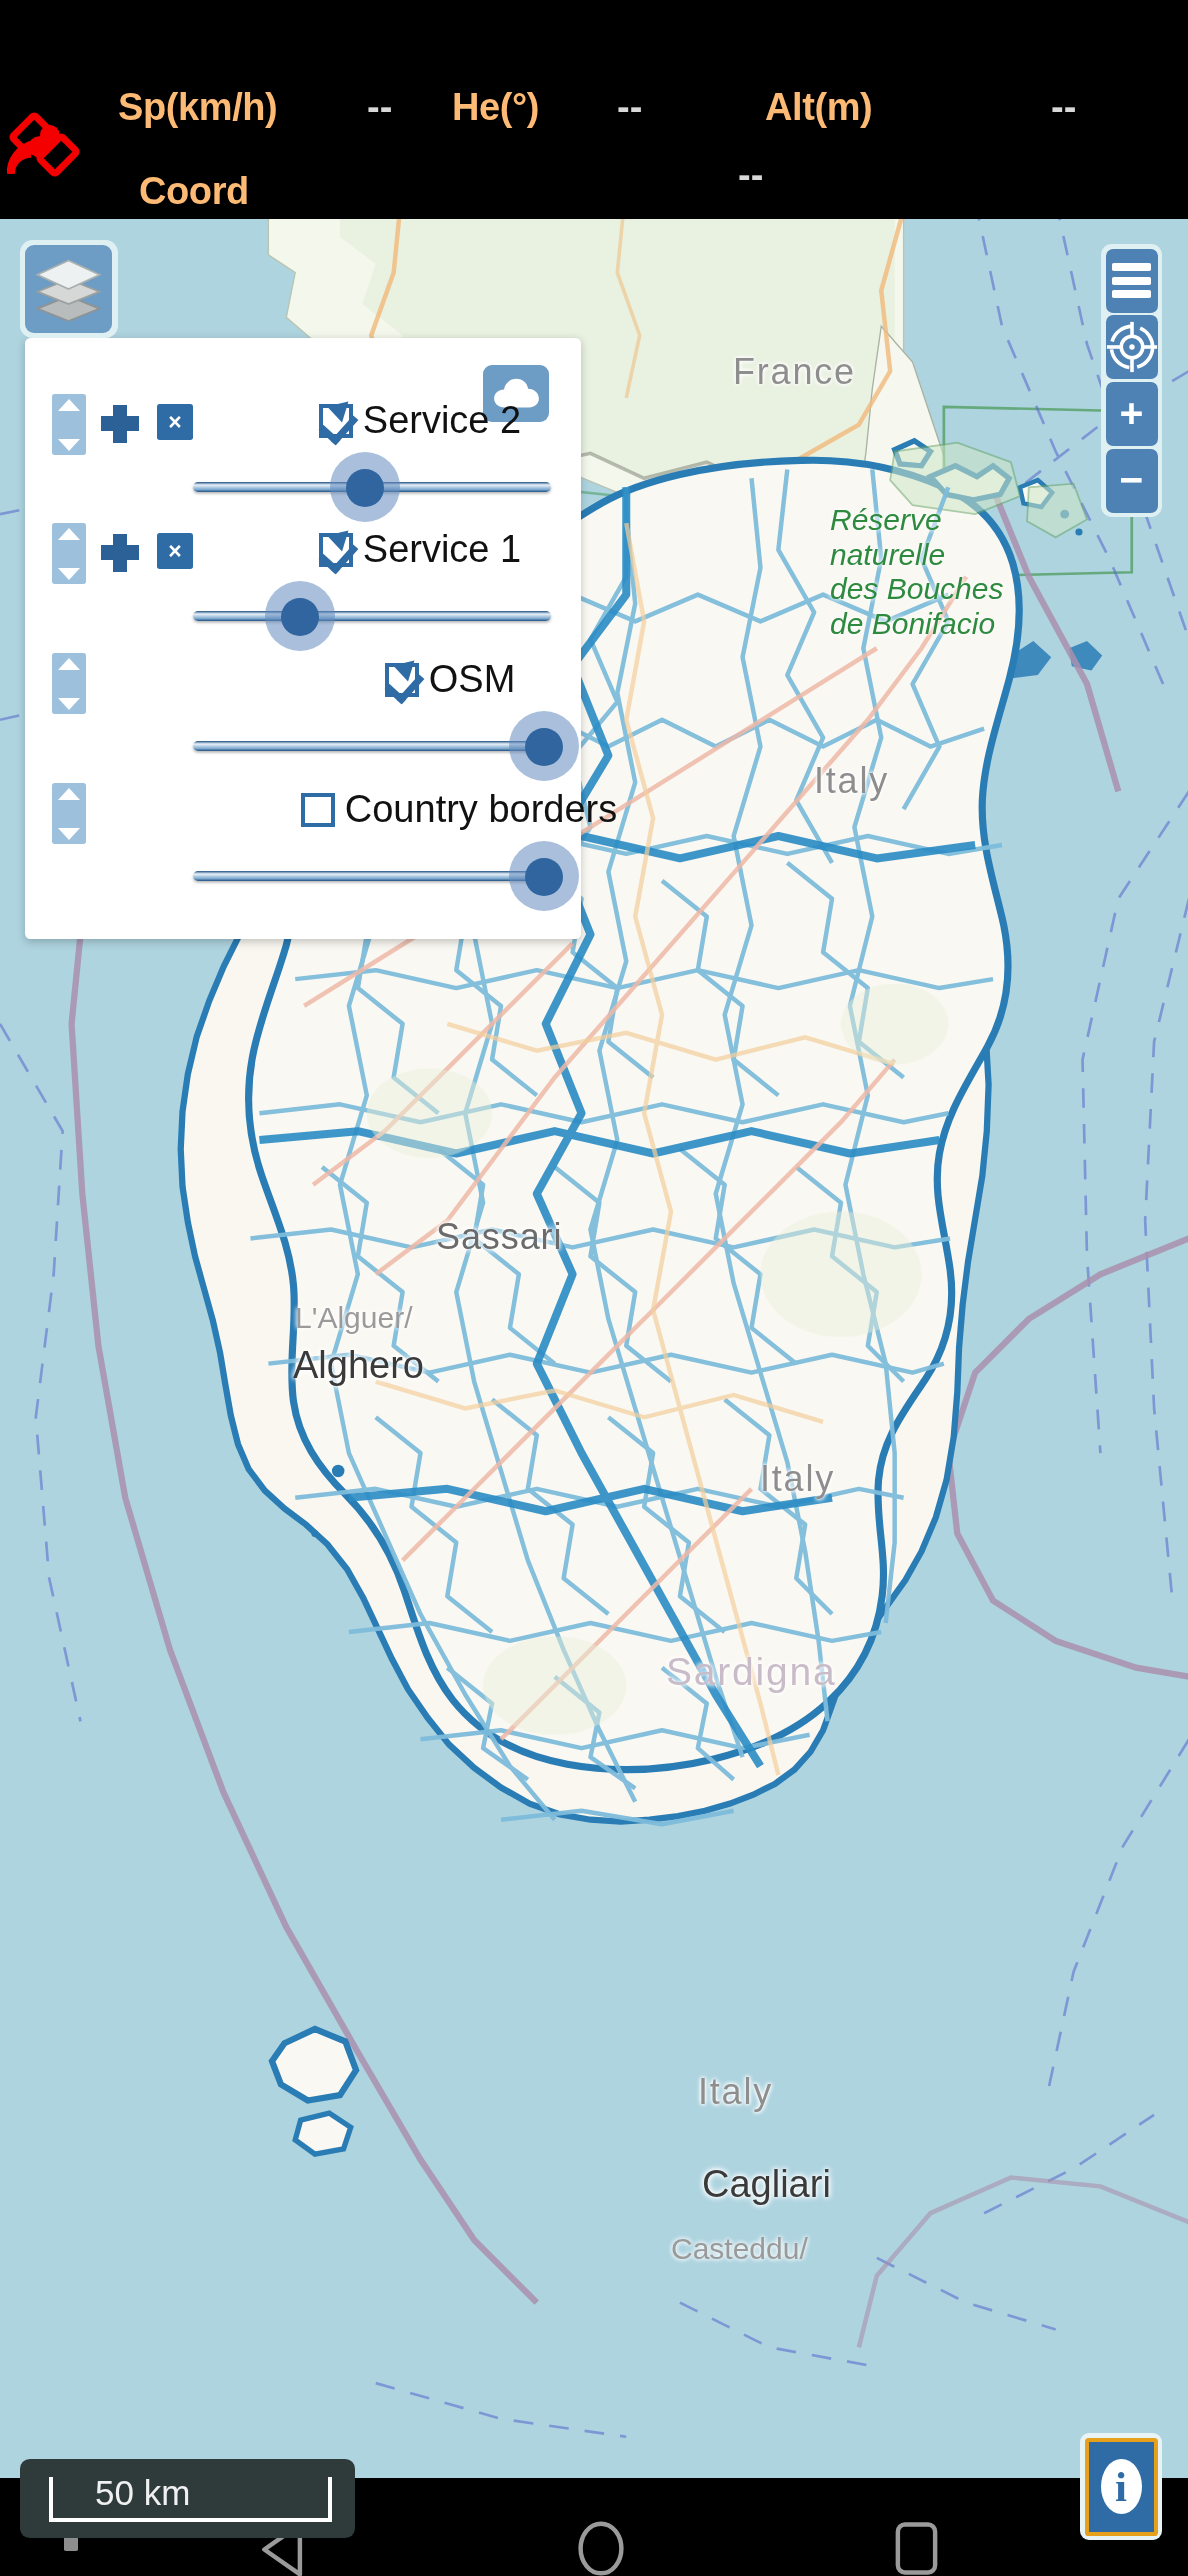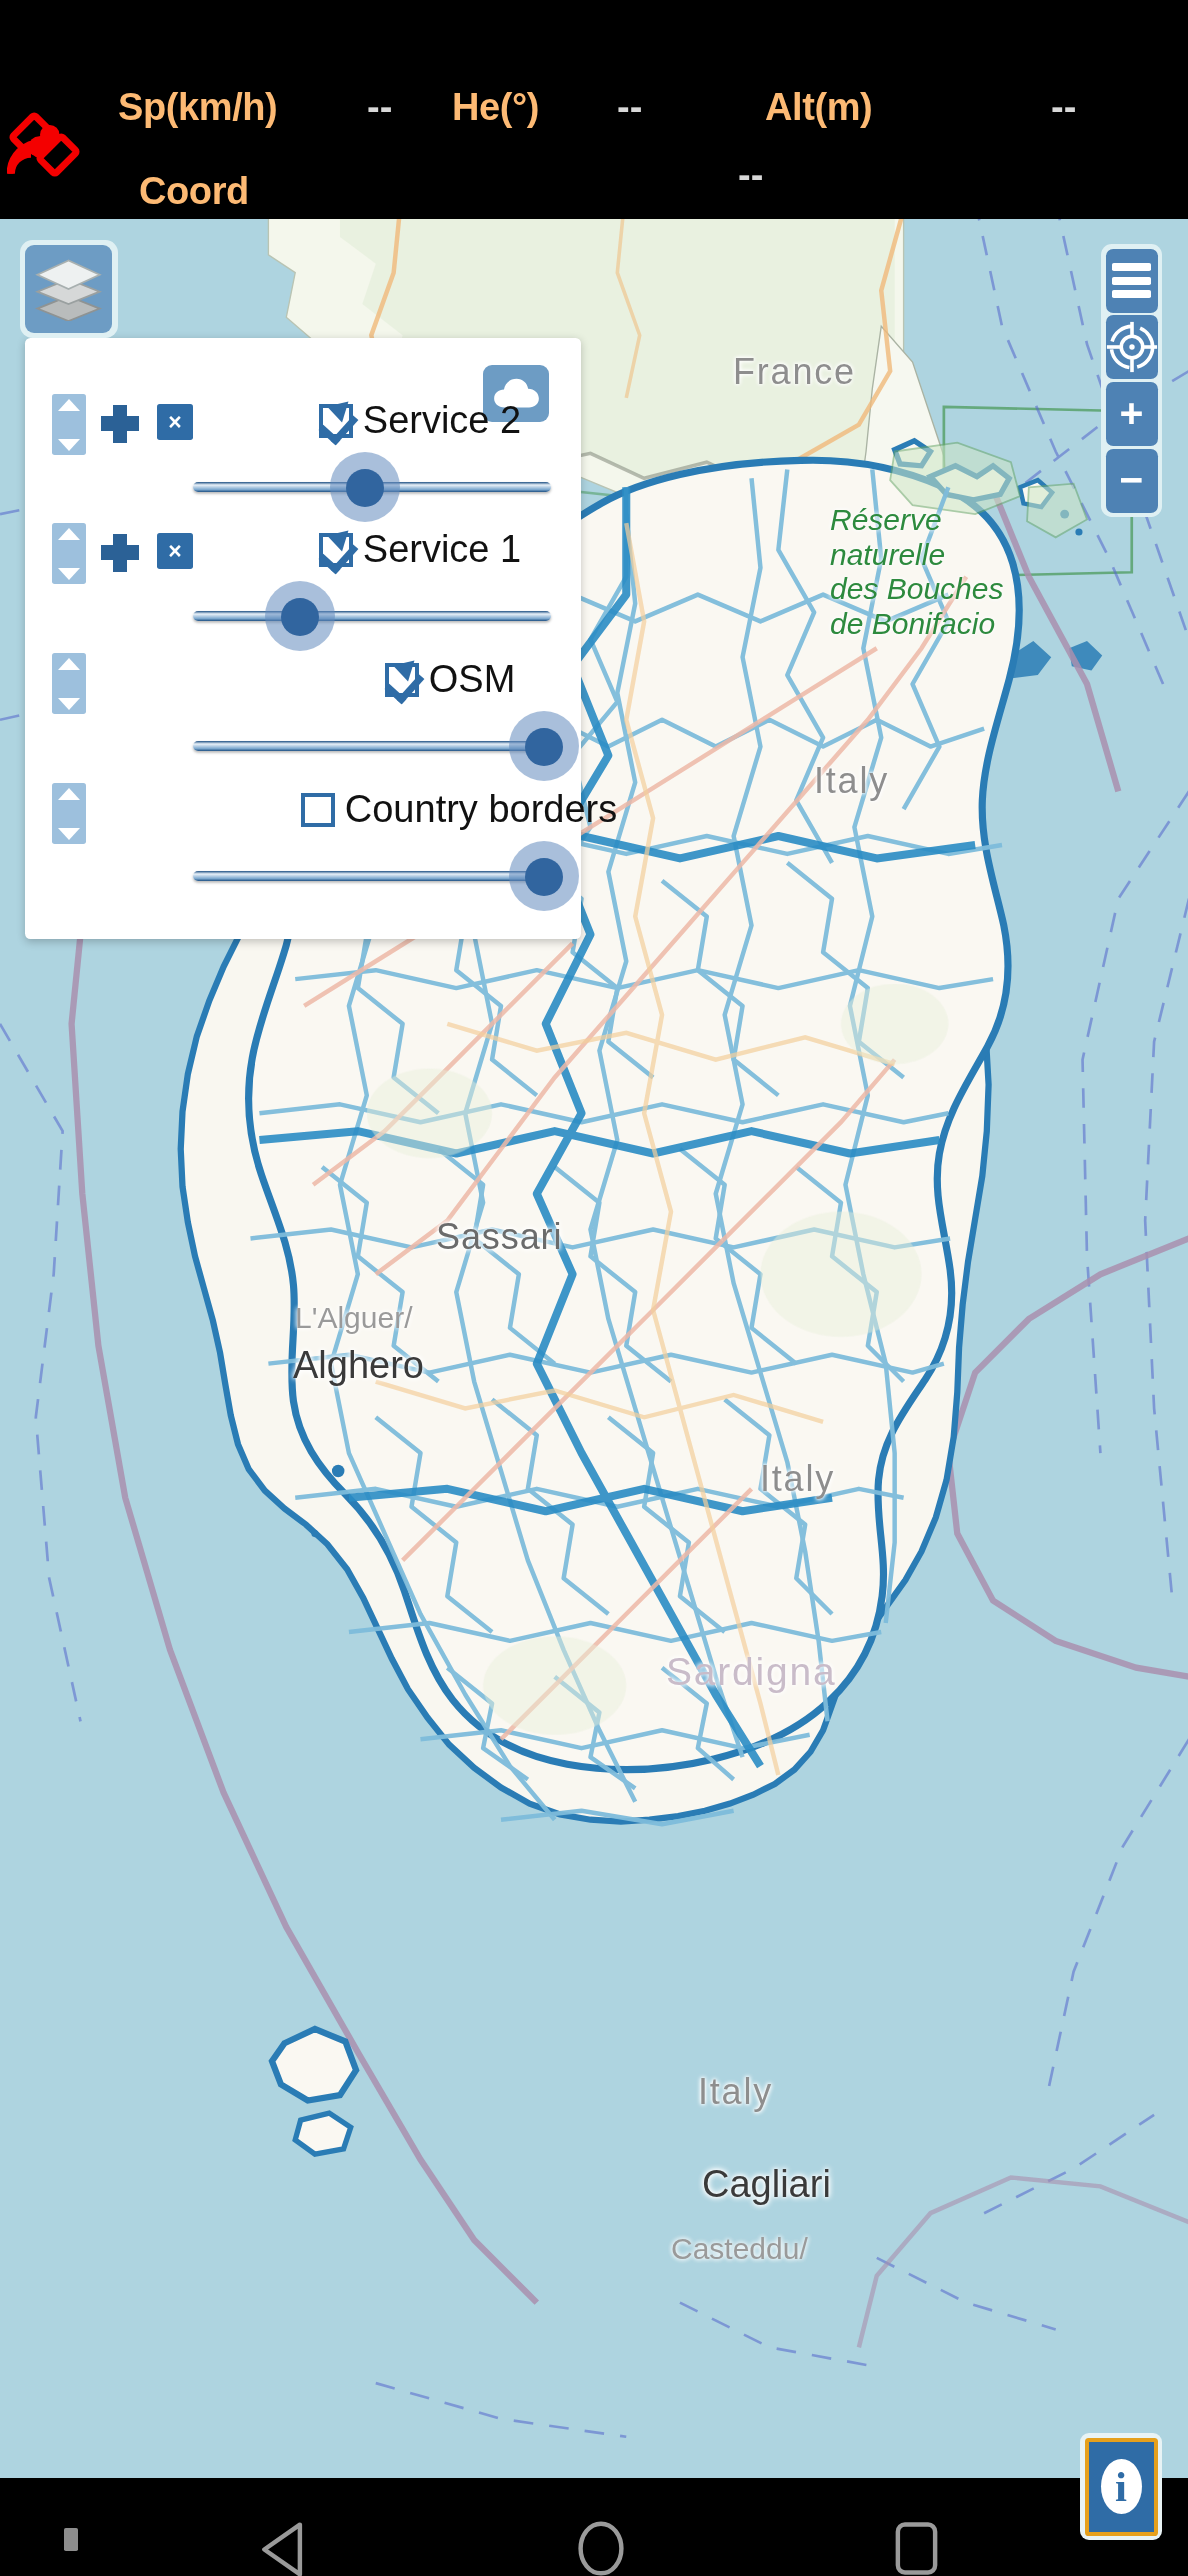--- a/index.html
+++ b/index.html
@@ -721,20 +721,24 @@
 
     <div class="map-ctrl">
       <span class="ctrl-sym">+</span>
     </div>
 
     <div class="map-ctrl">
       <span class="ctrl-sym">−</span>
     </div>
   </div>
 
+  <div class="scalebar">
+    <div class="scalebar-inner"></div>
+    <div class="scalebar-text">50 km</div>
+  </div>
 
   <div class="info-btn">
     <div class="info-btn-inner">
       <div class="info-glyph">i</div>
     </div>
   </div>
 
   <div class="navbar">
     <div class="nav-sq"></div>
 

